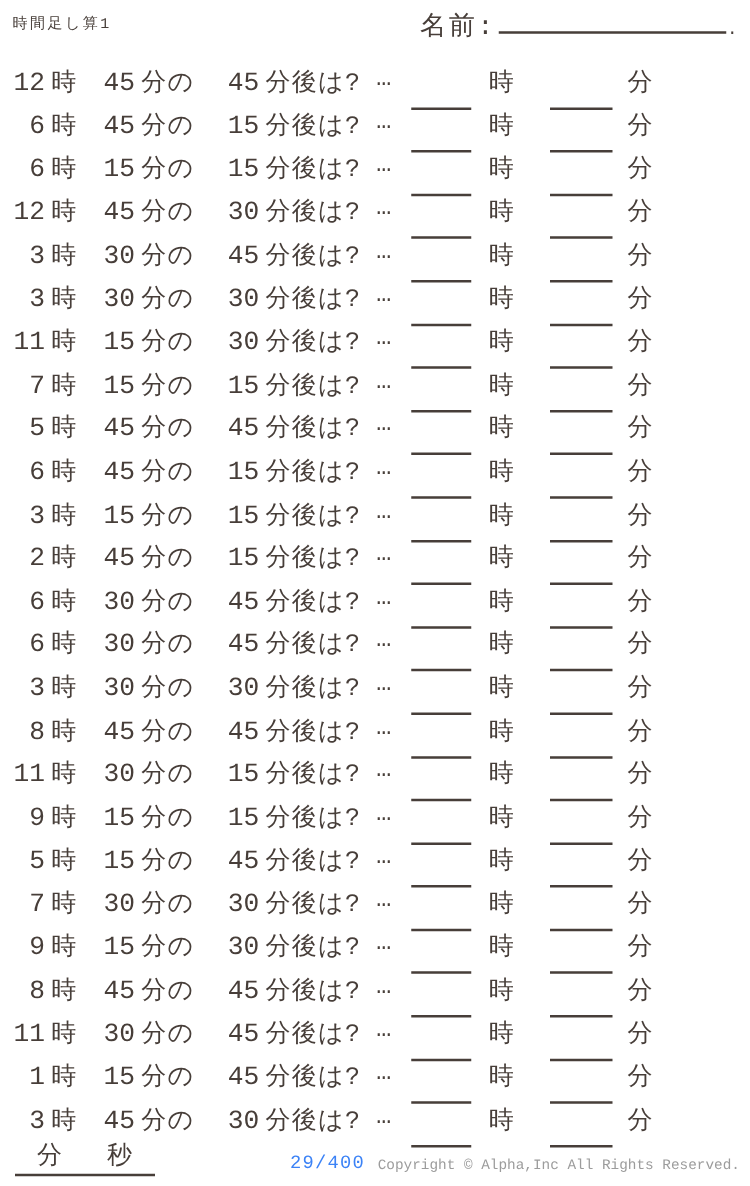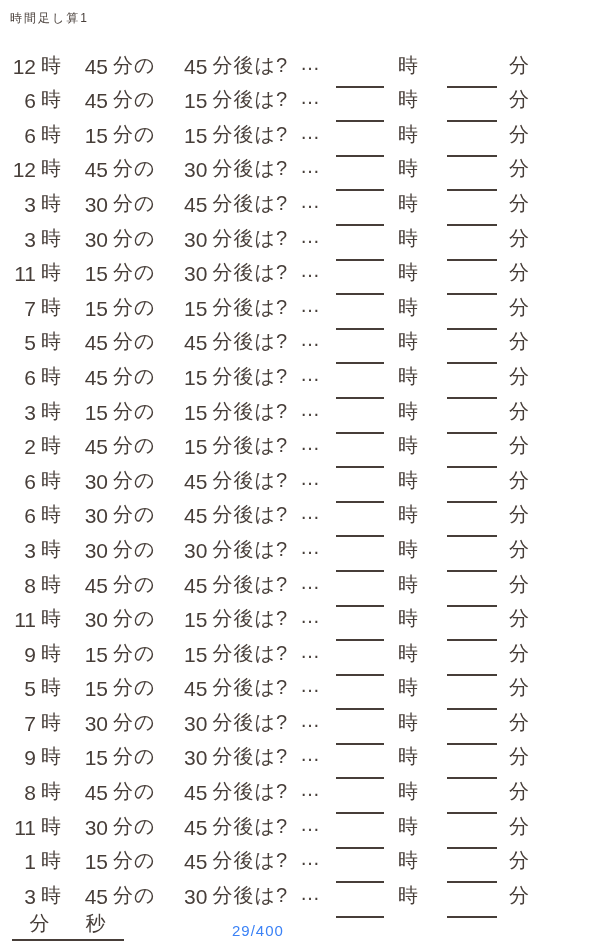--- a/index.html
+++ b/index.html
@@ -2,21 +2,21 @@
 <html><head>
 <meta charset="utf-8">
 <style>
   html, body { margin: 0; padding: 0; background: #ffffff; }
   .page {
     position: relative;
     width: 600px;
     height: 949px;
     background: #ffffff;
     color: #473e39;
-    font-family: Liberation Sans, sans-serif;
+    font-family: Liberation Mono, monospace;
     overflow: hidden;
   }
   .title {
     position: absolute;
     top: 10px;
     left: 10px;
     font-size: 12px;
     letter-spacing: 2px;
   }
   .name-area {
@@ -102,20 +102,25 @@
     color: #9c9c9c;
   }
 </style>
 </head>
 <body>
 
 <div class="page">
 
   <div class="title">時間足し算1</div>
 
+  <div class="name-area">
+    <span>名前:</span>
+    <span class="name-line"></span>
+    <span class="name-period">.</span>
+  </div>
 
   <div class="rows">
     <div class="row">
       <span class="num hour">12</span>
       <span class="lbl">時</span>
       <span class="num min">45</span>
       <span class="lbl">分の</span>
       <span class="num delta">45</span>
       <span class="lbl">分後は?</span>
       <span class="dots">…</span>
@@ -464,14 +469,15 @@
 
   <div class="footer-time">
     <span class="time-line">
       <span>分</span>
       <span>秒</span>
     </span>
   </div>
 
   <div class="page-count">29/400</div>
 
+  <div class="copyright">Copyright © Alpha,Inc All Rights Reserved.</div>
 
 </div>
 
 </body></html>

